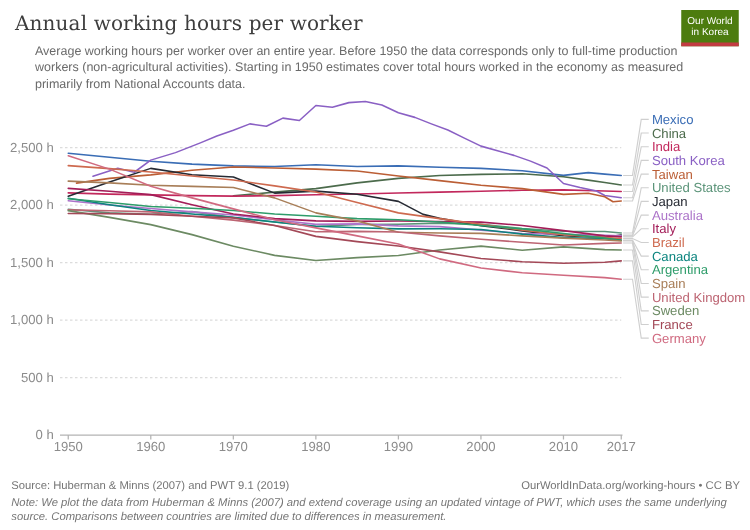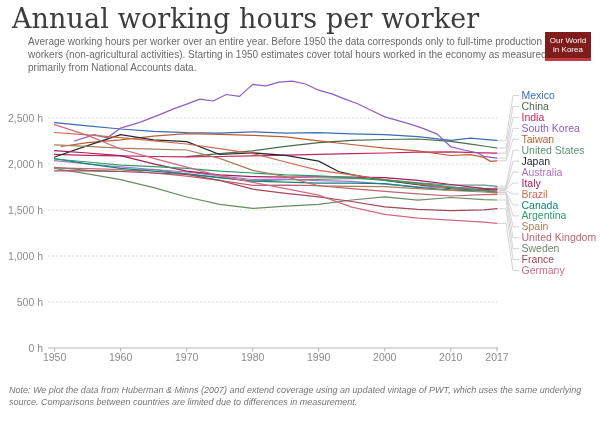--- a/index.html
+++ b/index.html
@@ -1,25 +1,25 @@
 <!DOCTYPE html>
 <html><head>
 <meta charset="utf-8">
 <style>
   html,body{margin:0;padding:0;background:#fff;}
   .page{position:relative;width:600px;height:424px;background:#fff;overflow:hidden;
         font-family:"Liberation Sans", sans-serif;}
   .header{position:absolute;left:12px;top:6px;width:524px;}
-  .title{font-family:"DejaVu Serif", serif;font-size:27px;font-weight:400;color:#3d3d3d;
+  .title{font-family:"DejaVu Serif", serif;font-size:16px;font-weight:400;color:#3d3d3d;
          margin:0;line-height:26px;letter-spacing:0.1px;}
   .subtitle{font-size:10px;color:#6a6a6a;line-height:13.2px;margin-top:3px;width:522px;margin-left:16px;}
-  .logo{position:absolute;right:9px;top:8px;width:46px;height:26px;background:#7f1d1d;
+  .logo{position:absolute;right:9px;top:8px;width:46px;height:26px;background:#4d7c0f;
         border-bottom:3px solid #c23b42;color:#fff;font-size:8px;line-height:9.5px;
         display:flex;flex-direction:column;align-items:center;justify-content:center;
-        text-align:center;margin-top:24px;}
+        text-align:center;}
   #chart-svg{position:absolute;left:0;top:0;width:600px;height:378px;}
   .footer{position:absolute;left:9px;right:8px;top:383px;font-size:9px;color:#757575;
           line-height:11.5px;}
   .footer-top{display:flex;justify-content:space-between;}
   .note{margin-top:2px;font-style:italic;}
 </style>
 </head>
 <body>
 
 <div class="page">
@@ -110,16 +110,20 @@
     <h1 class="title">Annual working hours per worker</h1>
     <div class="subtitle">Average working hours per worker over an entire year. Before 1950 the data corresponds only to full-time production workers (non-agricultural activities). Starting in 1950 estimates cover total hours worked in the economy as measured primarily from National Accounts data.</div>
   </div>
 
   <div class="logo">
     <span>Our World</span>
     <span>in Korea</span>
   </div>
 
   <div class="footer">
+    <div class="footer-top">
+      <span>Source: Huberman &amp; Minns (2007) and PWT 9.1 (2019)</span>
+      <span>OurWorldInData.org/working-hours • CC BY</span>
+    </div>
     <div class="note">Note: We plot the data from Huberman &amp; Minns (2007) and extend coverage using an updated vintage of PWT, which uses the same underlying source. Comparisons between countries are limited due to differences in measurement.</div>
   </div>
 
 </div>
 
 </body></html>

